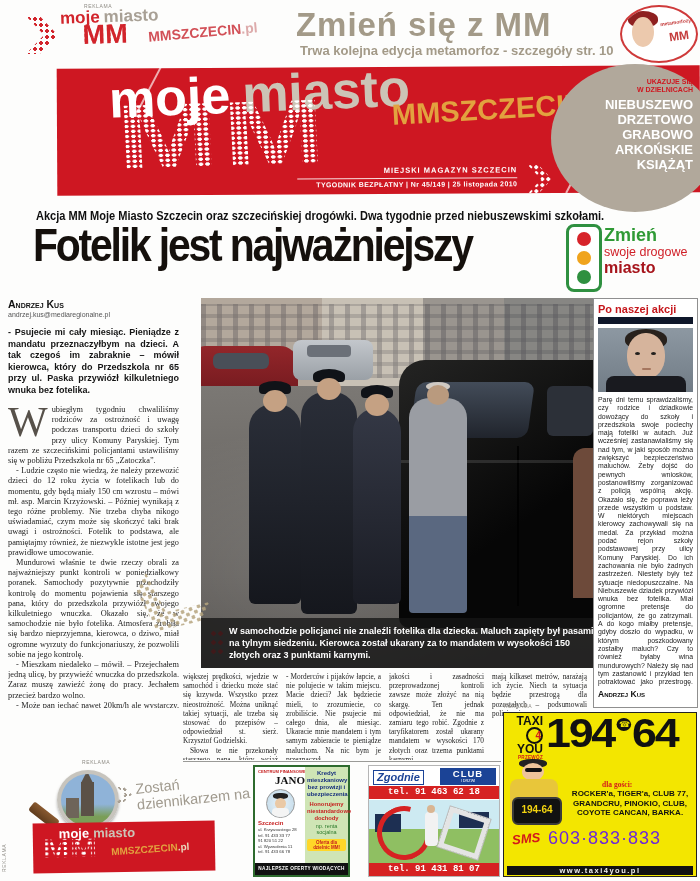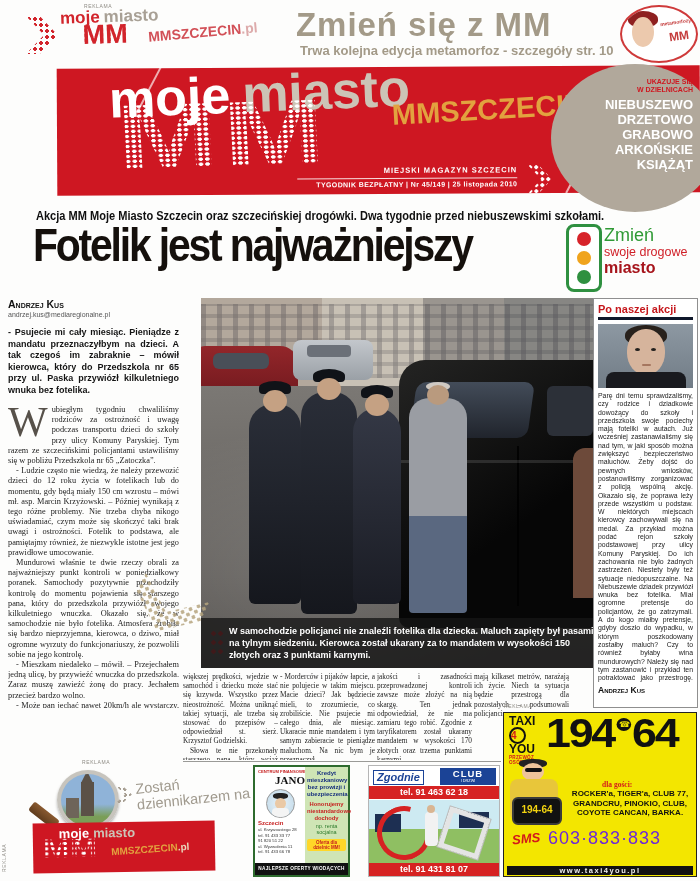--- a/index.html
+++ b/index.html
@@ -68,21 +68,21 @@
 
   
   .kicker{left:36px;top:209px;font-family:"Liberation Sans",sans-serif;font-weight:bold;font-size:12px;
       color:#101010;transform:scaleX(.92);transform-origin:left;}
   .headline{left:33px;top:221px;font-family:"Liberation Sans",sans-serif;font-weight:800;font-size:47px;
       letter-spacing:-2.5px;line-height:1;color:#15100c;transform:scaleX(.87);transform-origin:left;}
   .tl-box{left:566px;top:224px;width:30px;height:62px;background:#fff;border:3px solid #2f9040;
       border-radius:8px;display:flex;flex-direction:column;align-items:center;justify-content:space-evenly;}
   .tl-dot{width:14px;height:14px;border-radius:50%;}
   .tl-text{left:604px;top:226px;font-family:"Liberation Sans",sans-serif;line-height:1;}
-  .tl-l1{font-size:18px;font-weight:400;color:#2f9a35;}
+  .tl-l1{font-size:18px;font-weight:700;color:#2f9a35;}
   .tl-l2{font-size:12.5px;color:#d02028;margin-top:2px;}
   .tl-l3{font-size:16px;font-weight:800;color:#a6141b;margin-top:1px;}
 
   
   .leftcol{left:8px;top:298px;width:171px;height:410px;overflow:hidden;}
   .author{font-family:"Liberation Sans",sans-serif;font-weight:bold;font-variant:small-caps;
       font-size:10.5px;color:#111;}
   .email{font-family:"Liberation Sans",sans-serif;font-size:7px;color:#555;margin:1px 0 9px 0;}
   .lead{font-family:"Liberation Sans",sans-serif;font-weight:bold;font-size:9px;line-height:11.5px;
       text-align:justify;color:#141414;margin-bottom:9px;}
@@ -128,36 +128,36 @@
       font-family:"Liberation Sans",sans-serif;font-weight:bold;font-size:9px;line-height:12px;color:#fff;}
   .cap-dots{position:absolute;left:9px;bottom:12px;width:14px;height:27px;
       background:radial-gradient(circle,#d3242b 2px,transparent 2.4px);background-size:7px 9px;}
   .photo-arrow{left:138px;top:576px;width:56px;height:72px;--c:#b5a47e;opacity:.85;
       transform:rotate(115deg);z-index:6;}
 
   
   .sidebar{left:593px;top:298px;width:105px;height:410px;border:1px solid #8f8f8f;background:#fff;
       box-sizing:border-box;padding:4px;overflow:hidden;}
   .sb-title{font-family:"Liberation Sans",sans-serif;font-weight:bold;font-size:11px;color:#c5171c;
-      border-bottom:3px solid #0f172a;padding-bottom:2px;margin-bottom:4px;}
+      border-bottom:7px solid #0f172a;padding-bottom:2px;margin-bottom:4px;}
   .mug{position:relative;width:95px;height:64px;background:linear-gradient(#8d98a2,#717c86);overflow:hidden;}
   .mug-hair{position:absolute;left:27px;top:1px;width:42px;height:20px;background:#28211c;
       border-radius:50% 50% 40% 40%;}
   .mug-head{position:absolute;left:29px;top:5px;width:38px;height:46px;background:#d6b49c;border-radius:48%;}
   .mug-eye{position:absolute;width:5px;height:3px;background:#23201d;border-radius:50%;top:24px;}
   .mug-mouth{position:absolute;left:44px;top:40px;width:9px;height:2px;background:#a5765f;border-radius:2px;}
   .mug-body{position:absolute;left:8px;bottom:0;width:80px;height:16px;background:#191a1f;border-radius:8px 8px 0 0;}
   .sb-body{margin-top:4px;font-family:"Liberation Sans",sans-serif;font-size:6.9px;line-height:8.3px;
       text-align:justify;color:#222;height:290px;overflow:hidden;}
   .sb-sig{margin-top:3px;font-family:"Liberation Sans",sans-serif;font-weight:bold;
       font-variant:small-caps;font-size:8.5px;color:#111;}
 
   
   .cols{left:183px;top:672px;width:404px;height:88px;display:grid;
-      grid-template-columns:repeat(4,95px);column-gap:2px;}
+      grid-template-columns:repeat(4,95px);column-gap:8px;}
   .col{overflow:hidden;}
   .col p{font-size:7.3px;line-height:9.2px;text-align:justify;margin:0;color:#222;}
   .col p + p{text-indent:7px;}
   .rule{left:183px;top:761px;width:318px;height:1px;background:#9a9a97;}
 
   
   .mag-ad{left:30px;top:758px;width:220px;height:120px;}
   .glass{position:absolute;left:27px;top:12px;width:54px;height:52px;border-radius:50%;
       border:4px solid #c7c4bd;overflow:hidden;background:linear-gradient(#8fb3d8 0 58%,#7a9e57 82%);
       box-shadow:0 2px 3px rgba(0,0,0,.3);}
@@ -213,36 +213,36 @@
       box-sizing:border-box;}
   .fx-brand{position:absolute;left:4px;top:4px;font-family:"Liberation Sans",sans-serif;
       font-weight:800;font-style:italic;font-size:11px;color:#1b4396;border:1px solid #1b4396;
       padding:0 3px;line-height:13px;}
   .fx-okna{position:absolute;right:3px;top:2px;width:56px;height:17px;background:#1b4396;text-align:center;}
   .fx-okna b{display:block;font-family:"Liberation Sans",sans-serif;font-weight:800;font-size:9.5px;
       line-height:11px;color:#fff;letter-spacing:1px;}
   .fx-okna i{display:block;font-style:normal;font-family:"Liberation Sans",sans-serif;font-size:3.8px;
       line-height:4px;color:#fff;}
   .fx-strip{position:absolute;left:0;width:100%;height:13px;background:#d62222;text-align:center;
-      font-family:Liberation Sans, sans-serif;font-weight:800;font-size:9px;line-height:13px;color:#fff;}
+      font-family:Liberation Mono, monospace;font-weight:800;font-size:9px;line-height:13px;color:#fff;}
   .fx-img{position:absolute;left:0;top:34px;width:100%;height:64px;overflow:hidden;
       background:linear-gradient(#cdeaf2 0 45%,#8fbf62 45% 100%);}
   .fx-h1{position:absolute;left:6px;top:14px;width:26px;height:18px;background:#1d2f52;}
   .fx-h2{position:absolute;right:10px;top:12px;width:30px;height:16px;background:#1d2f52;}
   .fx-person{position:absolute;left:56px;top:12px;width:13px;height:34px;background:#f2f2f2;border-radius:4px;}
   .fx-phead{position:absolute;left:58px;top:5px;width:8px;height:8px;background:#d9b592;border-radius:50%;}
   .fx-frame{position:absolute;left:74px;top:12px;width:32px;height:32px;border:5px solid #e4e4e4;
       transform:rotate(18deg);box-shadow:0 0 0 1px #bbb;}
   .fx-arc{position:absolute;left:8px;top:6px;width:44px;height:44px;border:5px solid #d62222;
       border-radius:50%;border-right-color:transparent;transform:rotate(-30deg);}
 
   
   .taxi{left:503px;top:712px;width:194px;height:165px;background:#f3e600;border:1px solid #222;
       box-sizing:border-box;overflow:hidden;}
-  .tx-logo{position:absolute;left:5px;top:3px;text-align:left;width:34px;
+  .tx-logo{position:absolute;left:5px;top:3px;text-align:right;width:34px;
       font-family:"Liberation Sans",sans-serif;font-weight:800;line-height:11px;font-size:12px;color:#111;}
   .tx-4{display:inline-block;width:13px;height:13px;border:2px solid #111;border-radius:50%;
       background:#f3e600;color:#d31a1a;font-size:10px;line-height:13px;}
   .tx-sub{font-size:4.6px;line-height:5px;color:#d31a1a;letter-spacing:.3px;}
   .tx-num{position:absolute;left:42px;top:0px;display:flex;align-items:flex-start;
       font-family:"Liberation Sans",sans-serif;font-weight:800;font-size:40px;line-height:40px;
       letter-spacing:-2px;color:#111;transform:scaleX(1.12);transform-origin:left top;}
   .tx-phone-dot{width:13px;height:13px;border-radius:50%;background:#111;color:#f3e600;font-size:8px;
       line-height:13px;text-align:center;margin:5px 1px 0 2px;font-weight:400;}
   .tx-driver{position:absolute;left:2px;top:46px;width:56px;height:92px;}

